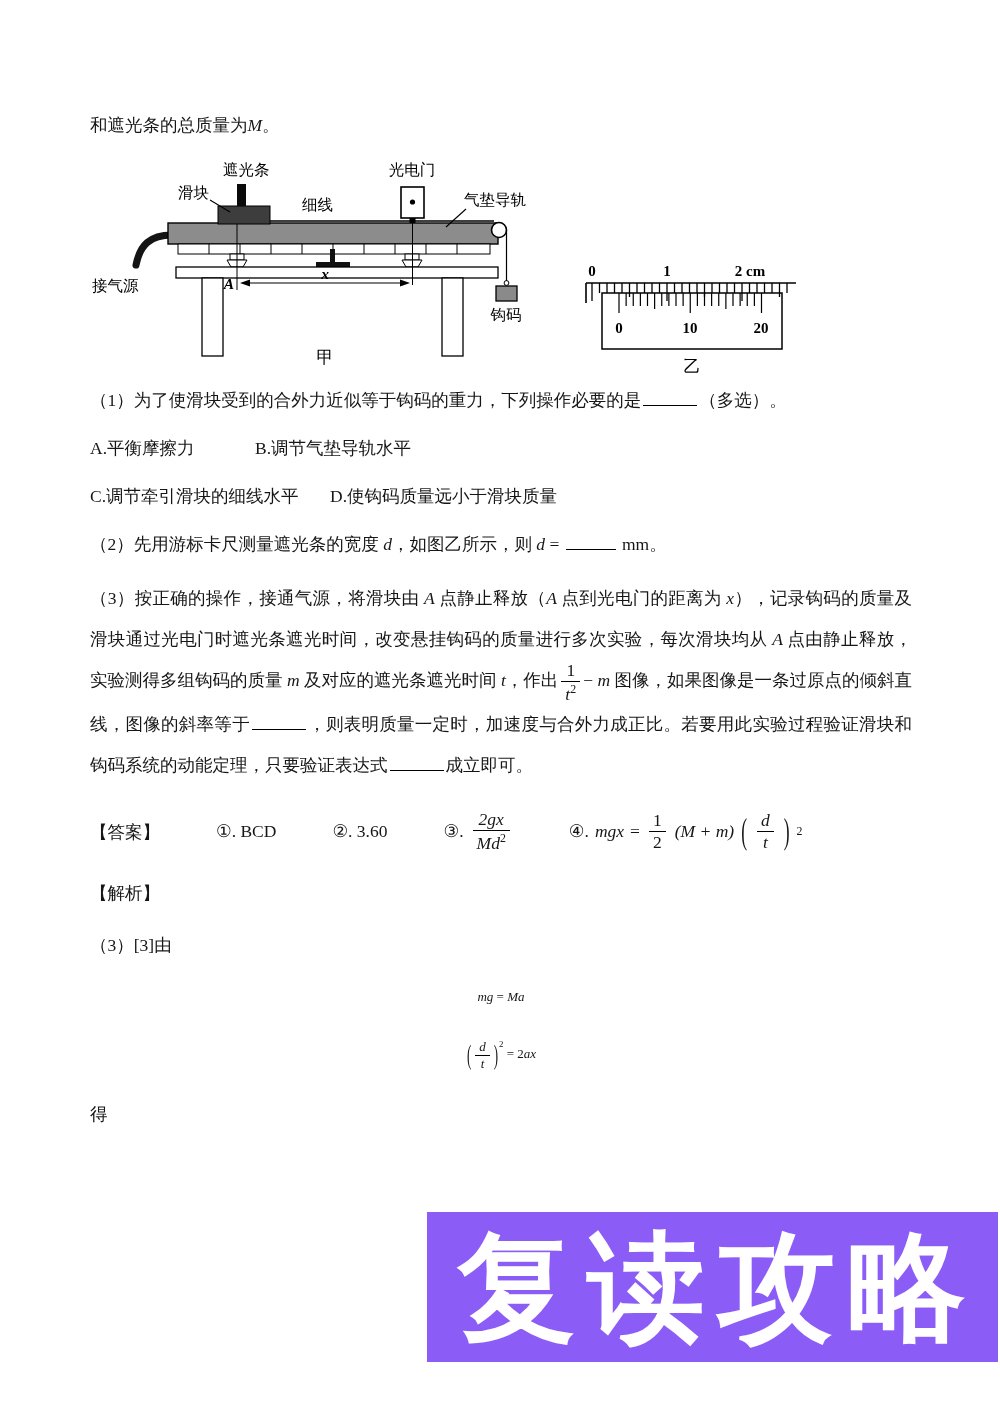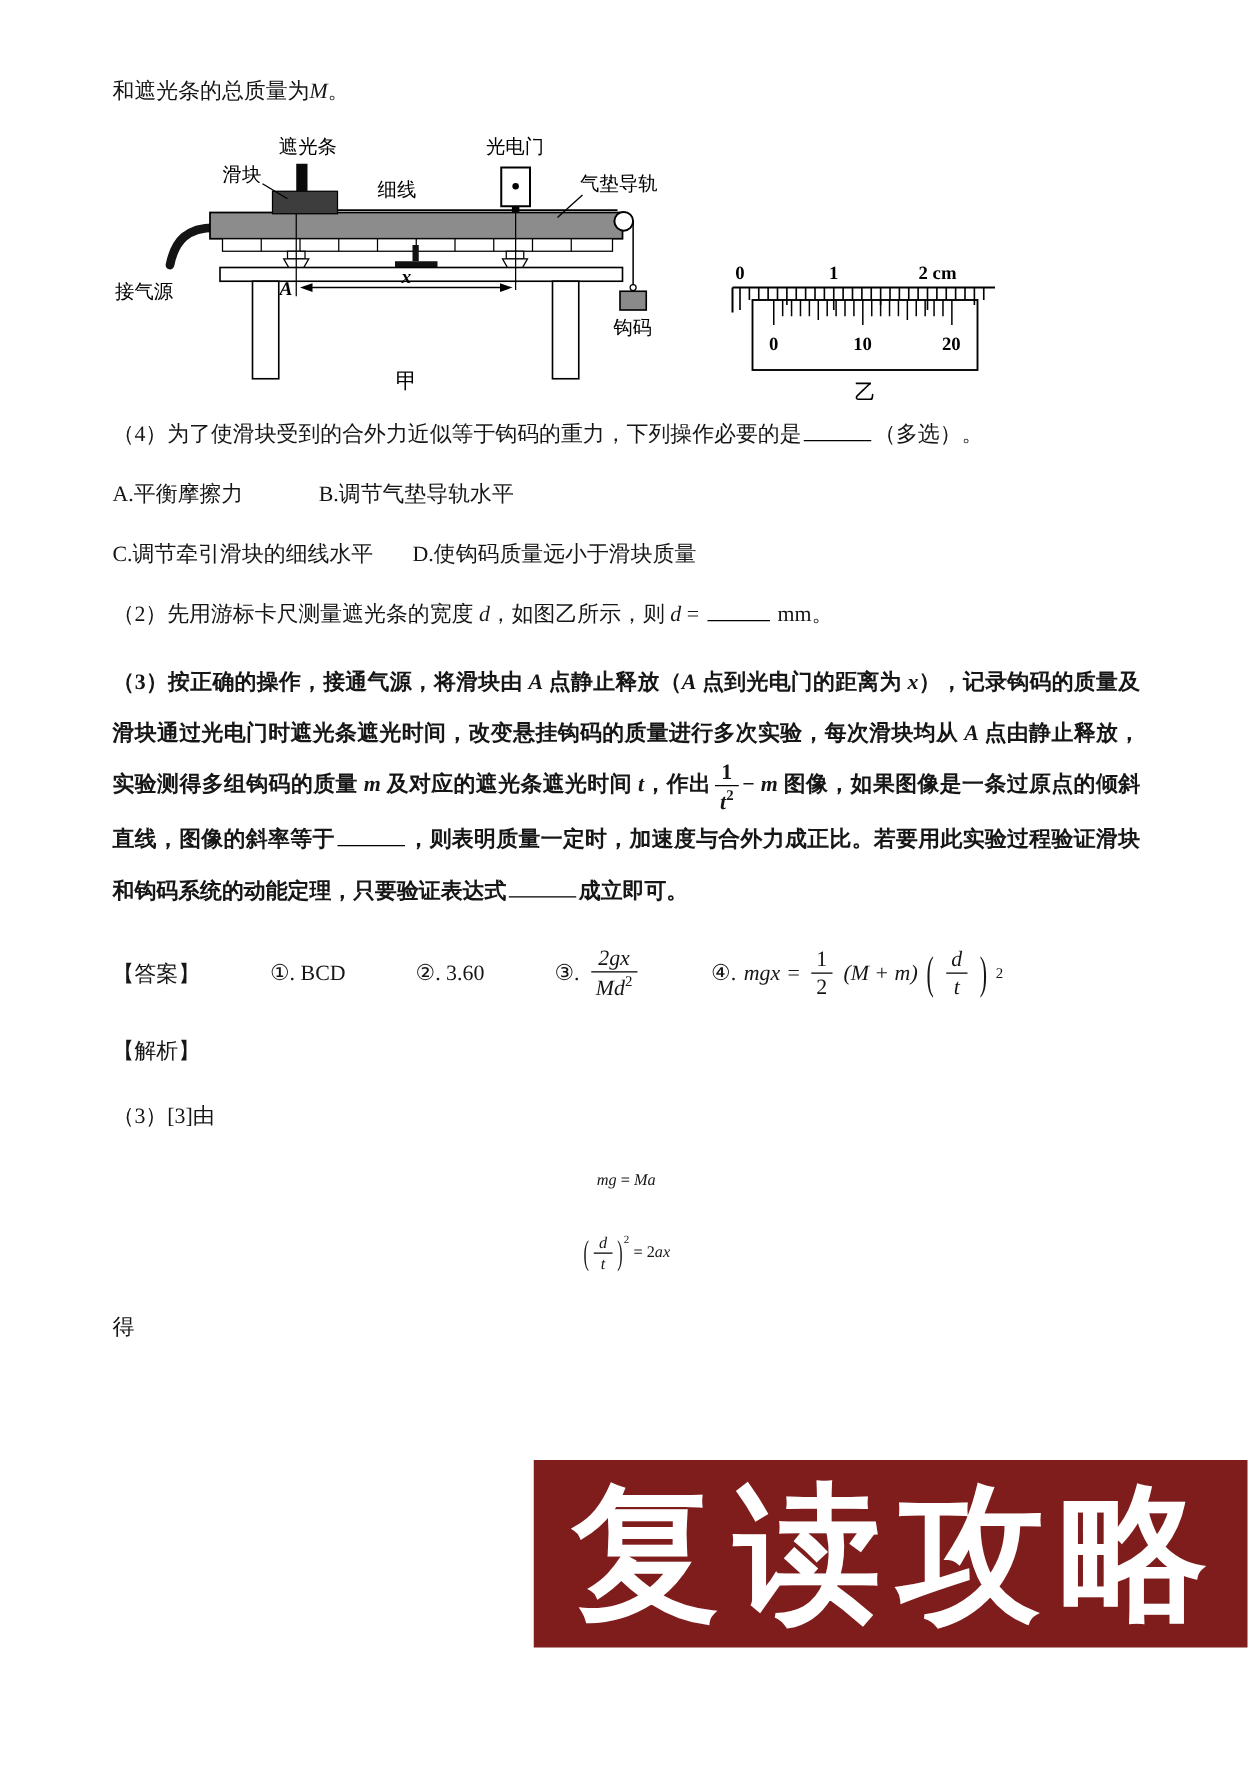--- a/index.html
+++ b/index.html
@@ -2,21 +2,21 @@
 <html><head>
 <meta charset="utf-8">
 <style>
   * { box-sizing: border-box; }
   html,body { margin:0; padding:0; }
   body {
     width:1000px; height:1414px; position:relative; background:#ffffff;
     font-family:"Liberation Serif","DejaVu Serif",serif;
     font-size:17.5px; color:#161616; overflow:hidden;
   }
-  .content { position:absolute; left:0; top:0; width:1000px; padding:58px 88px 0 90px; }
+  .content { position:absolute; left:0; top:0; width:1000px; padding:111px 88px 0 90px; }
   p { margin:0 0 20px; line-height:1.6; text-align:justify; }
   .v { font-style:italic; font-family:"Liberation Serif",serif; }
   .blank { display:inline-block; width:54px; border-bottom:1.2px solid #000; height:1em; vertical-align:baseline; margin:0 2px; }
   .blank.small { width:50px; }
 
   
   .figure { display:flex; align-items:flex-start; margin:2px 0 10px; }
   .figure svg { display:block; font-family:"Liberation Serif","DejaVu Serif",serif; }
   .cal { margin-top:92px; margin-left:12px; }
 
@@ -25,21 +25,21 @@
   .opts2 span.opt1 { display:inline-block; min-width:240px; }
 
   
   .frac { display:inline-block; vertical-align:middle; text-align:center; line-height:1.1; margin:0 3px; }
   .frac .fn { display:block; padding:0 4px 1px; border-bottom:1.3px solid #000; }
   .frac .fd { display:block; padding:1px 4px 0; }
   sup { font-size:0.68em; }
 
   .bigp { display:inline-block; transform:scaleY(2.1); transform-origin:center; font-weight:400; vertical-align:middle; margin:0 1px; }
 
-  .q3 { line-height:2.35;font-weight:bold; }
+  .q3 { line-height:2.35; }
 
   .answer-row { display:flex; align-items:center; gap:56px; margin:24px 0 26px; white-space:nowrap; }
   .answer-row .item { display:flex; align-items:center; gap:6px; }
 
   .center-eq { text-align:center; margin:30px 0 34px; font-size:13px; }
 
   .banner {
     position:absolute; left:427px; top:1168px; width:571px; height:150px;
     display:flex; align-items:center; justify-content:center;
     font-family:"Liberation Sans","DejaVu Sans",sans-serif;
@@ -123,21 +123,21 @@
       <text x="20" y="25" text-anchor="middle" font-weight="bold">0</text>
       <text x="95" y="25" text-anchor="middle" font-weight="bold">1</text>
       <text x="178" y="25" text-anchor="middle" font-weight="bold">2 cm</text>
       <text x="47" y="82" text-anchor="middle" font-weight="bold">0</text>
       <text x="118" y="82" text-anchor="middle" font-weight="bold">10</text>
       <text x="189" y="82" text-anchor="middle" font-weight="bold">20</text>
       <text x="120" y="121" text-anchor="middle" font-size="17">乙</text>
     </svg>
   </div>
 
-  <p><span>（4）为了使滑块受到的合外力近似等于钩码的重力，下列操作必要的是</span><span class="blank"></span><span>（多选）。</span></p>
+  <p><span>（1）为了使滑块受到的合外力近似等于钩码的重力，下列操作必要的是</span><span class="blank"></span><span>（多选）。</span></p>
 
   <p class="opts"><span class="opt1">A.平衡摩擦力</span><span>B.调节气垫导轨水平</span></p>
 
   <p class="opts2"><span class="opt1">C.调节牵引滑块的细线水平</span><span>D.使钩码质量远小于滑块质量</span></p>
 
   <p><span>（2）先用游标卡尺测量遮光条的宽度</span> <span class="v">d</span><span>，如图乙所示，则</span> <span class="v">d</span> <span>=</span> <span class="blank small"></span> <span>mm</span><span>。</span></p>
 
   <p class="q3"><span>（3）按正确的操作，接通气源，将滑块由</span> <span class="v">A</span> <span>点静止释放（</span><span class="v">A</span> <span>点到光电门的距离为</span> <span class="v">x</span><span>），记录钩码的质量及滑块通过光电门时遮光条遮光时间，改变悬挂钩码的质量进行多次实验，每次滑块均从</span> <span class="v">A</span> <span>点由静止释放，实验测得多组钩码的质量</span> <span class="v">m</span> <span>及对应的遮光条遮光时间</span> <span class="v">t</span><span>，作出</span><span class="frac"><span class="fn">1</span><span class="fd"><span class="v">t</span><sup>2</sup></span></span><span>−</span> <span class="v">m</span> <span>图像，如果图像是一条过原点的倾斜直线，图像的斜率等于</span><span class="blank"></span><span>，则表明质量一定时，加速度与合外力成正比。若要用此实验过程验证滑块和钩码系统的动能定理，只要验证表达式</span><span class="blank"></span><span>成立即可。</span></p>
 
   <div class="answer-row">
@@ -185,15 +185,15 @@
   <div class="center-eq" style="margin-bottom:28px">
     <span class="bigp">(</span><span class="frac"><span class="fn v">d</span><span class="fd v">t</span></span><span class="bigp">)</span><sup style="vertical-align:1.3em">2</sup>
     <span>=</span>
     <span>2</span><span class="v">ax</span>
   </div>
 
   <p><span>得</span></p>
 
 </div>
 
-<div class="banner" style="background: #7f1d1d;">
+<div class="banner" style="background: #8b5cf6; margin-top: 44px;">
   <span>复读攻略</span>
 </div>
 
 </body></html>

